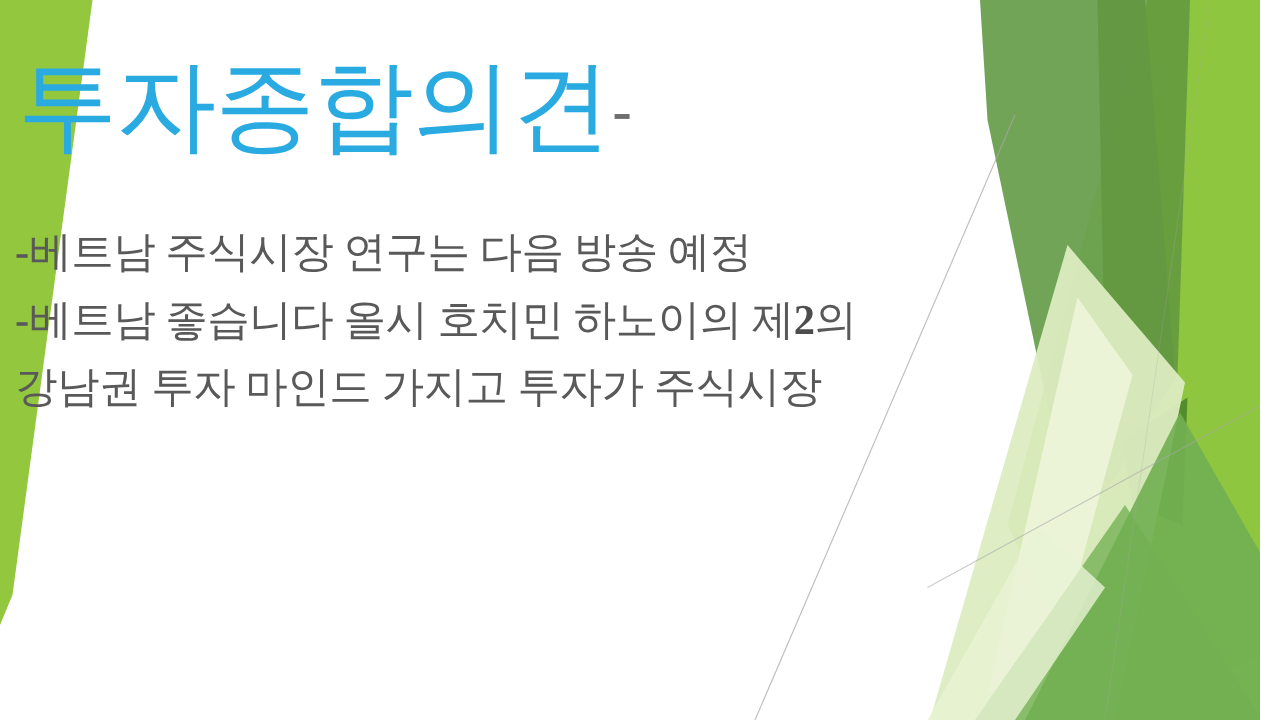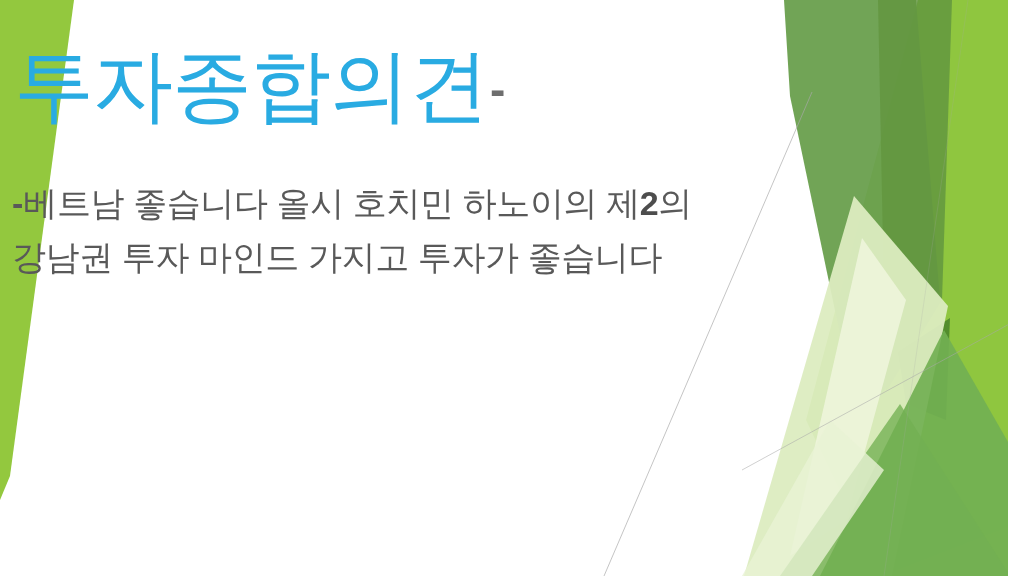--- a/index.html
+++ b/index.html
@@ -11,20 +11,21 @@
   body {
     font-family: "Liberation Sans", "DejaVu Sans", sans-serif;
   }
 
   #slide {
     position: relative;
     width: 1008px;
     height: 576px;
     overflow: hidden;
     background: #ffffff;
+    font-family: Liberation Serif, serif;
   }
 
   
   #bg-art {
     position: absolute;
     inset: 0;
     width: 1024px;
     height: 576px;
     pointer-events: none;
   }
@@ -122,20 +123,21 @@
   </svg>
 
   <div id="content">
 
     <div id="title-line">
       <span id="slide-title">투자종합의견</span><span id="title-dash">-</span>
     </div>
 
     <div id="body-block">
 
+      <div class="body-line"><span class="bullet-dash">-</span><span>베트남 주식시장 연구는 다음 방송 예정</span></div>
 
       <div class="body-line"><span class="bullet-dash">-</span><span>베트남 좋습니다 올시 호치민 하노이의 제</span><span class="num-emph">2</span><span>의</span></div>
 
-      <div class="body-line"><span>강남권 투자 마인드 가지고 투자가 좋습니다</span></div>
+      <div class="body-line"><span>강남권 투자 마인드 가지고 투자가 주식시장</span></div>
 
     </div>
   </div>
 </div>
 
 </body></html>

